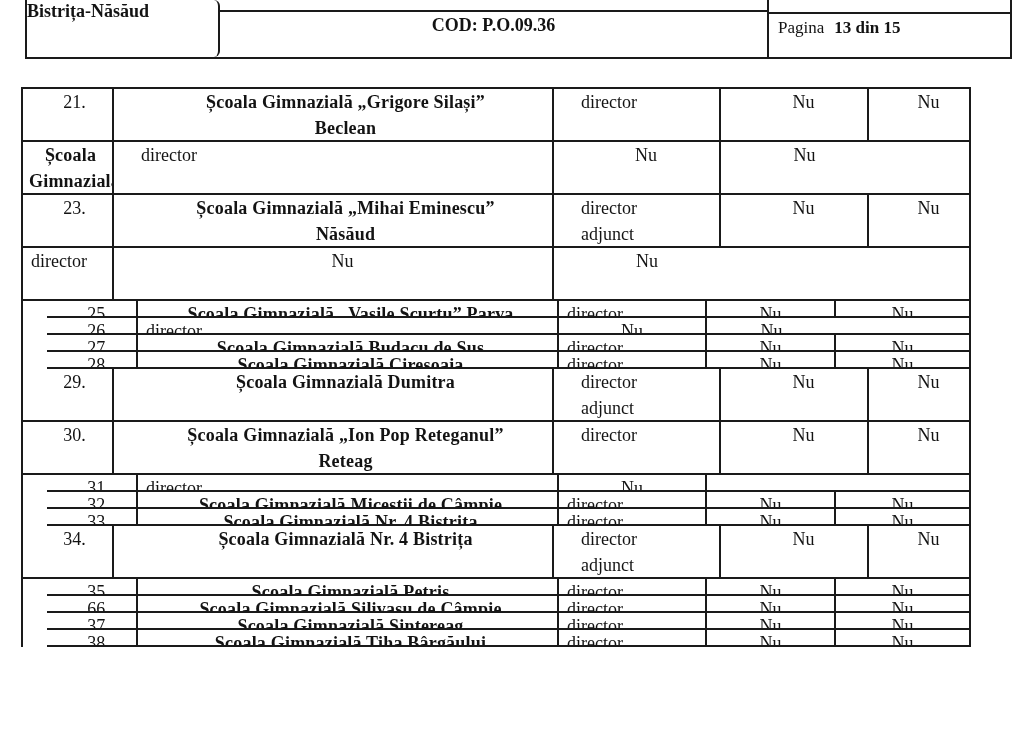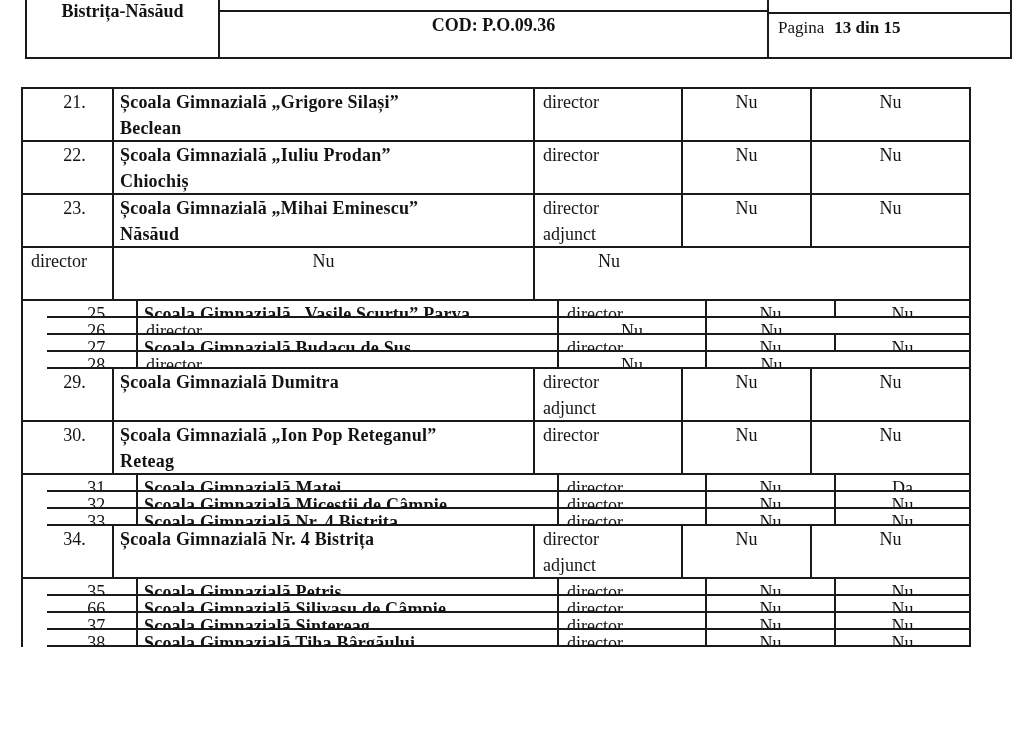--- a/index.html
+++ b/index.html
@@ -10,22 +10,22 @@
     color:#131313;
   }
   
   .hdr{
     position:absolute;left:25px;top:0;width:987px;height:59px;
     border-left:2px solid #1a1a1a;border-right:2px solid #1a1a1a;border-bottom:2px solid #1a1a1a;
     box-sizing:border-box;display:flex;
   }
   .hdr-left{
     width:193px;box-sizing:border-box;border-right:2px solid #1a1a1a;
-    text-align:center;padding-top:1px;
-    font-weight:bold;font-size:18px;
+    padding-top:1px;
+    font-weight:bold;font-size:18px;border-radius:6px;
   }
   .hdr-mid{
     width:549px;box-sizing:border-box;border-right:2px solid #1a1a1a;
     display:flex;flex-direction:column;
   }
   .hdr-mid-top{height:12px;box-sizing:border-box;border-bottom:2px solid #1a1a1a;}
   .hdr-mid-bottom{
     flex:1;text-align:center;padding-top:3px;
     font-weight:bold;font-size:18px;
   }
@@ -39,29 +39,29 @@
   .tbl{
     position:absolute;left:21px;top:87px;width:950px;
     border-left:2px solid #1a1a1a;border-top:2px solid #1a1a1a;border-right:2px solid #1a1a1a;
     box-sizing:border-box;
   }
   .row{
     display:grid;grid-template-columns:91px 421px 148px 129px 1fr;
     border-bottom:2px solid #1a1a1a;box-sizing:border-box;
   }
   .row.single{height:17px;margin-left:24px;}
-  .row.double{height:53px;}
+  .row.double{height:53px;gap:19px;}
   .cell{
     box-sizing:border-box;overflow:hidden;
     font-size:18px;line-height:26px;
   }
   .c-no{text-align:center;padding-left:14px;border-right:2px solid #1a1a1a;}
   .c-name{
     font-weight:bold;padding-left:6px;white-space:pre-line;
-    border-right:2px solid #1a1a1a;letter-spacing:0.2px;
+    border-right:2px solid #1a1a1a;letter-spacing:0.2px;text-align:center;
   }
   .c-pos{padding-left:8px;white-space:pre-line;border-right:2px solid #1a1a1a;}
   .c-v1{text-align:center;border-right:2px solid #1a1a1a;}
   .c-v2{text-align:center;}
 </style>
 </head>
 <body>
 
 <div class="hdr">
   <div class="hdr-left">Bistrița-Năsăud</div>
@@ -80,21 +80,20 @@
 <div class="tbl" id="tbl">
     <div class="row double">
       <div class="cell c-no">21.</div>
       <div class="cell c-name">Școala Gimnazială „Grigore Silași”
 Beclean</div>
       <div class="cell c-pos">director</div>
       <div class="cell c-v1">Nu</div>
       <div class="cell c-v2">Nu</div>
     </div>
     <div class="row double">
-      <div class="cell c-no">22.</div>
       <div class="cell c-name">Școala Gimnazială „Iuliu Prodan”
 Chiochiș</div>
       <div class="cell c-pos">director</div>
       <div class="cell c-v1">Nu</div>
       <div class="cell c-v2">Nu</div>
     </div>
     <div class="row double">
       <div class="cell c-no">23.</div>
       <div class="cell c-name">Școala Gimnazială „Mihai Eminescu”
 Năsăud</div>
@@ -123,20 +122,21 @@
     </div>
     <div class="row single">
       <div class="cell c-no">27.</div>
       <div class="cell c-name">Școala Gimnazială Budacu de Sus</div>
       <div class="cell c-pos">director</div>
       <div class="cell c-v1">Nu</div>
       <div class="cell c-v2">Nu</div>
     </div>
     <div class="row single">
       <div class="cell c-no">28.</div>
+      <div class="cell c-name">Școala Gimnazială Cireșoaia</div>
       <div class="cell c-pos">director</div>
       <div class="cell c-v1">Nu</div>
       <div class="cell c-v2">Nu</div>
     </div>
     <div class="row double">
       <div class="cell c-no">29.</div>
       <div class="cell c-name">Școala Gimnazială Dumitra</div>
       <div class="cell c-pos">director
 adjunct</div>
       <div class="cell c-v1">Nu</div>
@@ -145,24 +145,22 @@
     <div class="row double">
       <div class="cell c-no">30.</div>
       <div class="cell c-name">Școala Gimnazială „Ion Pop Reteganul”
 Reteag</div>
       <div class="cell c-pos">director</div>
       <div class="cell c-v1">Nu</div>
       <div class="cell c-v2">Nu</div>
     </div>
     <div class="row single">
       <div class="cell c-no">31.</div>
-      <div class="cell c-name">Școala Gimnazială Matei</div>
-      <div class="cell c-pos">director</div>
-      <div class="cell c-v1">Nu</div>
-      <div class="cell c-v2">Da</div>
+      <div class="cell c-pos">director</div>
+      <div class="cell c-v1">Nu</div>
     </div>
     <div class="row single">
       <div class="cell c-no">32.</div>
       <div class="cell c-name">Școala Gimnazială Miceștii de Câmpie</div>
       <div class="cell c-pos">director</div>
       <div class="cell c-v1">Nu</div>
       <div class="cell c-v2">Nu</div>
     </div>
     <div class="row single">
       <div class="cell c-no">33.</div>

